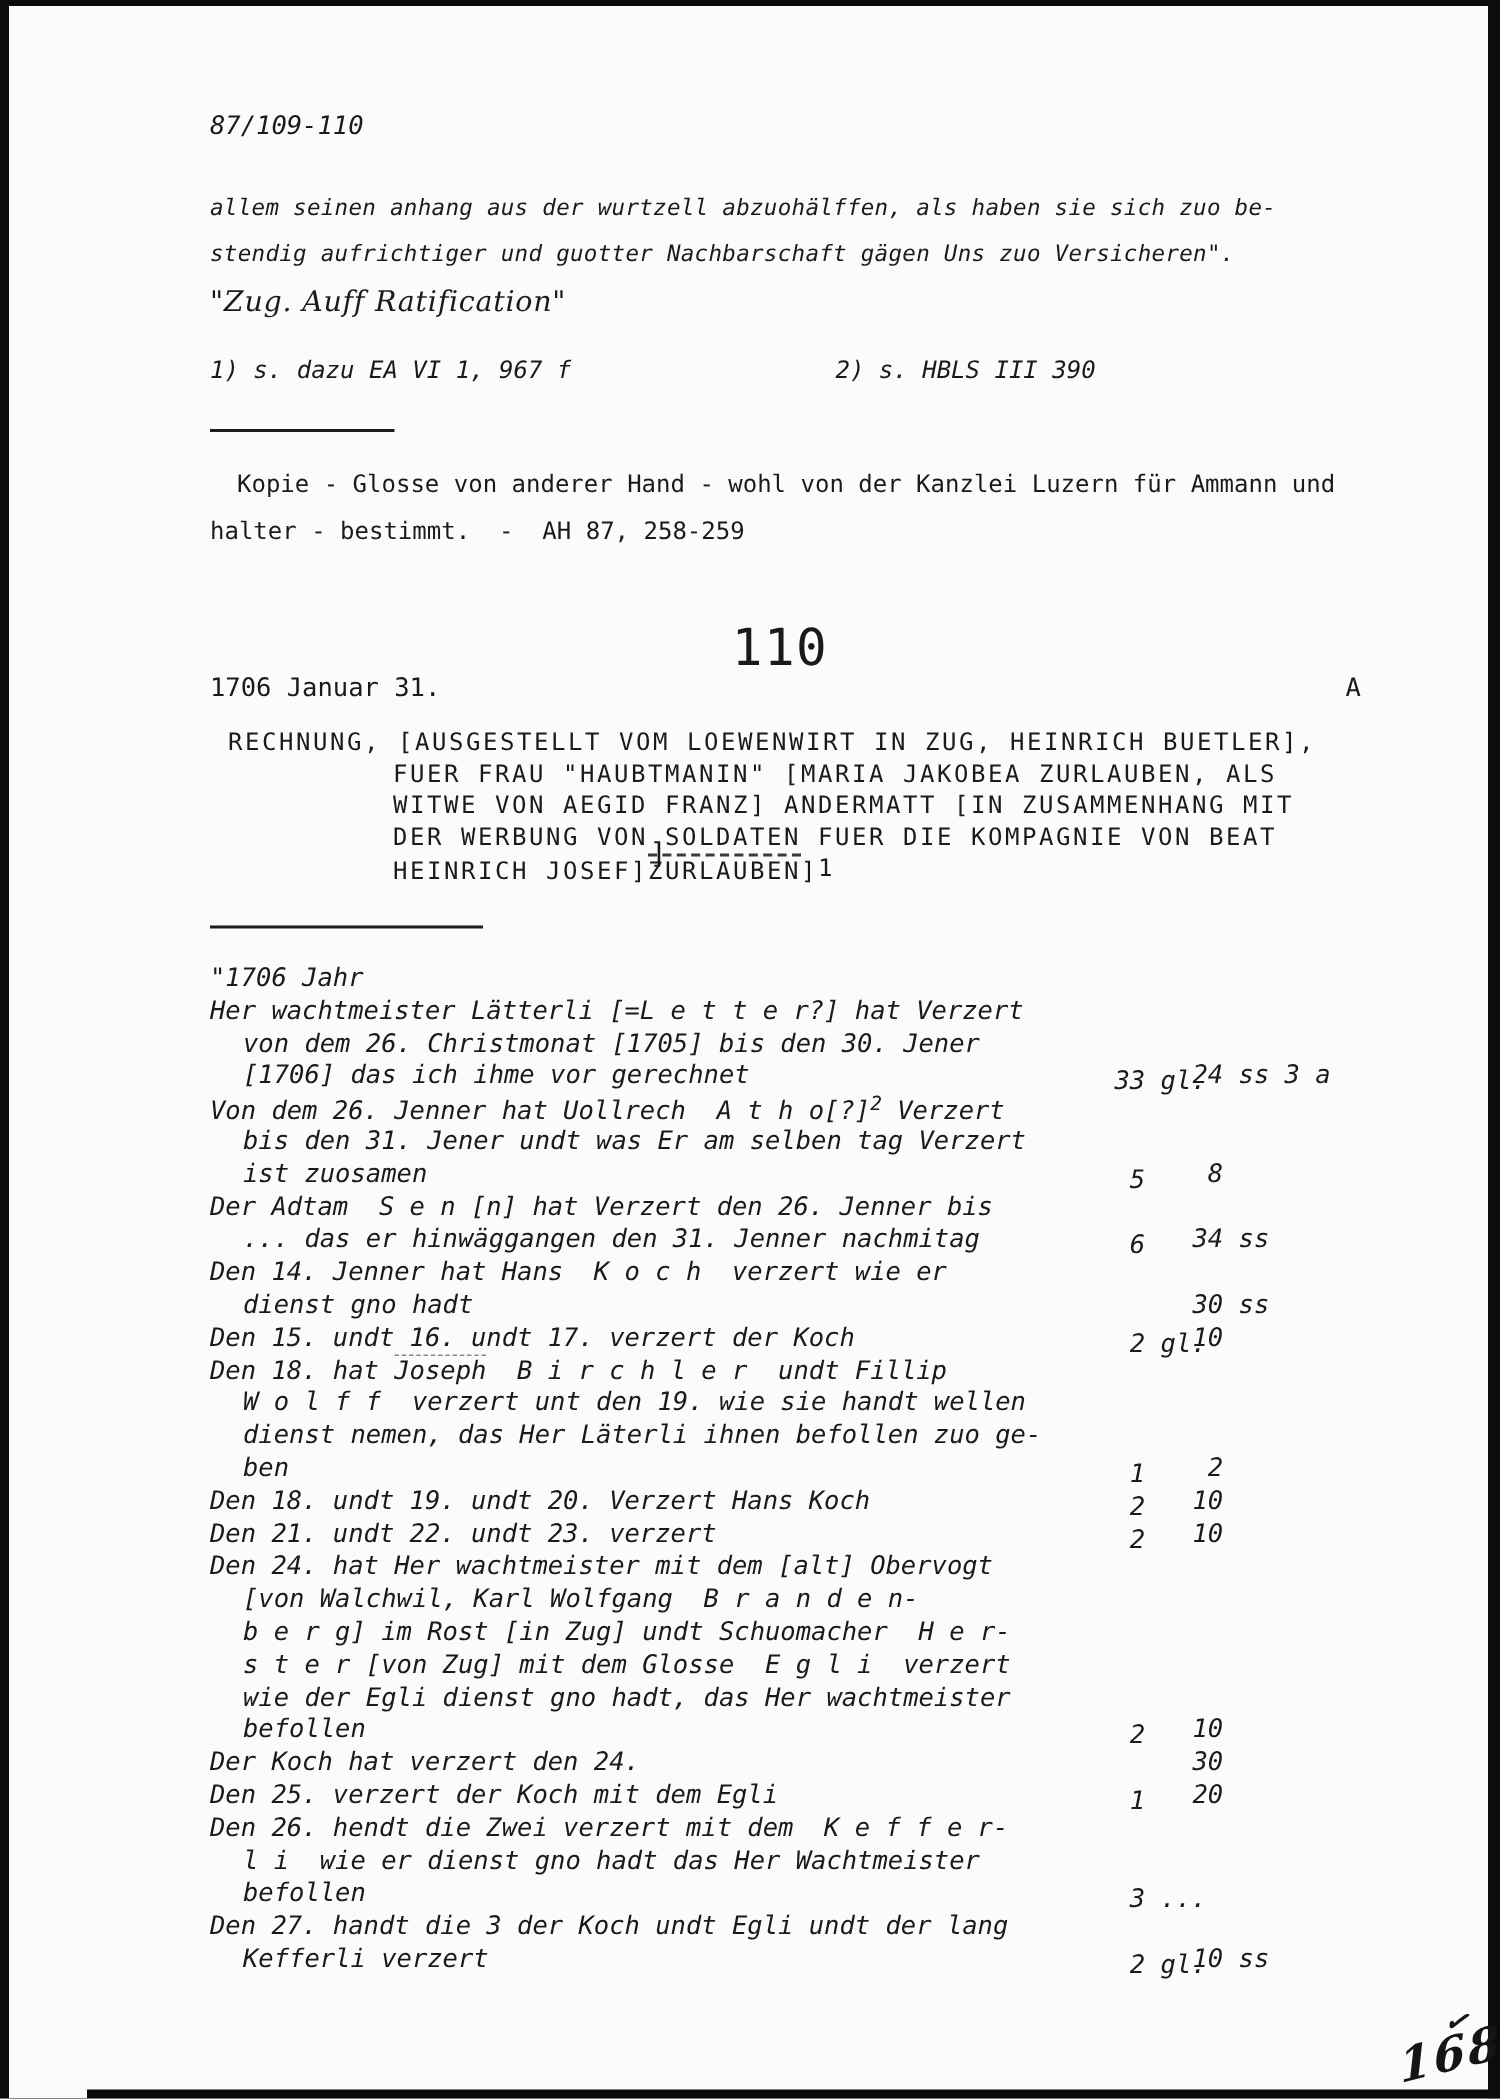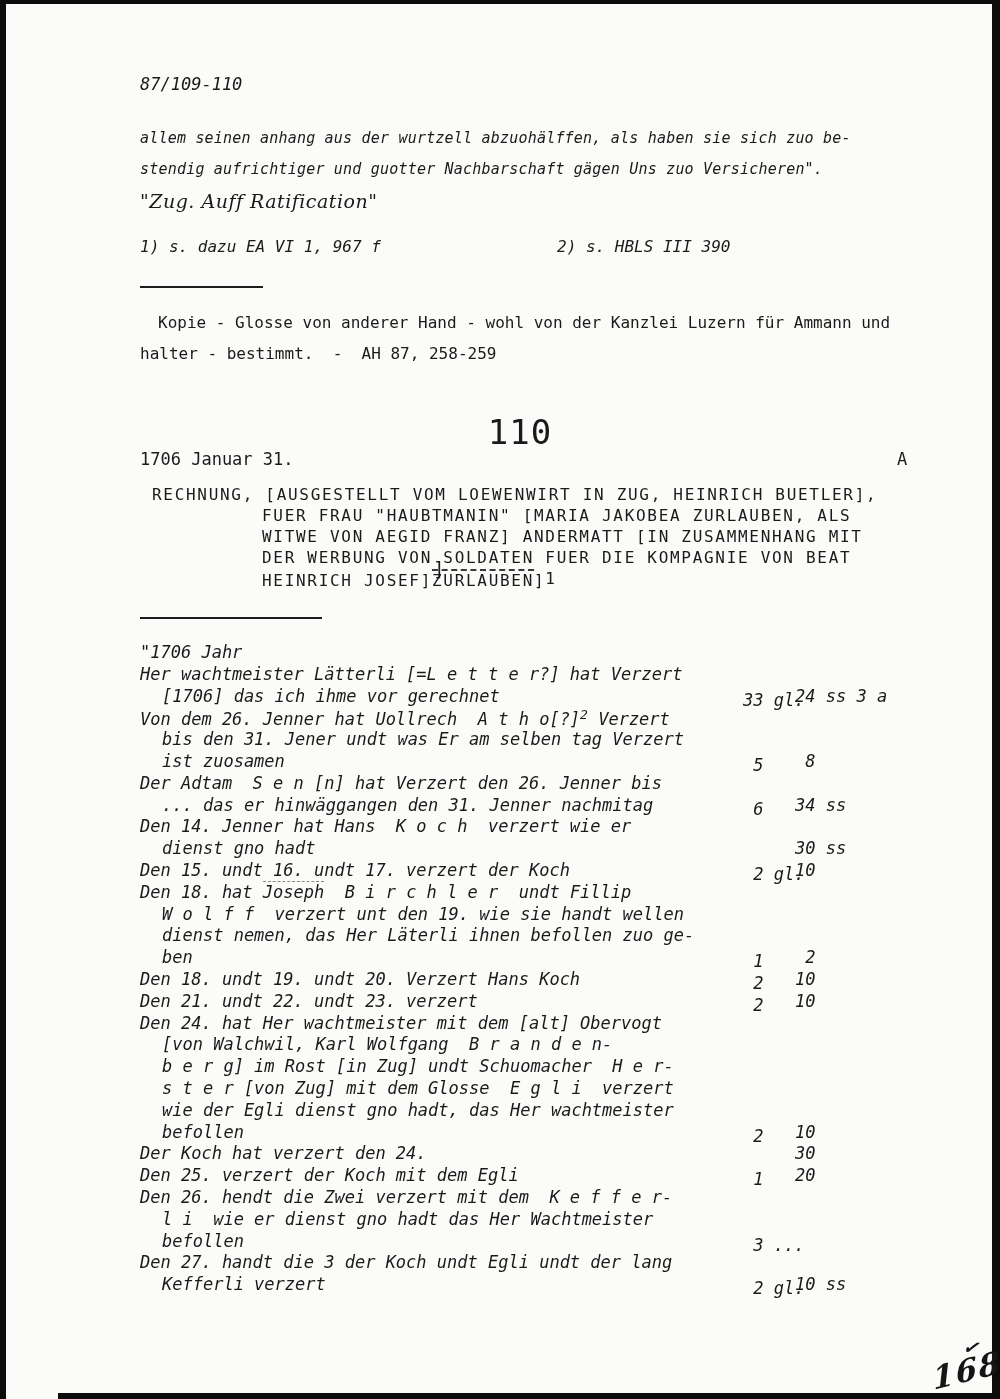--- a/index.html
+++ b/index.html
@@ -77,20 +77,21 @@
   <div class="abs regest" style="left:262px; top:526px;">WITWE VON AEGID FRANZ] ANDERMATT [IN ZUSAMMENHANG MIT</div>
   <div class="abs regest" style="left:262px; top:547px;">DER WERBUNG VON SOLDATEN FUER DIE KOMPAGNIE VON BEAT</div>
   <div class="abs regest" style="left:433px; top:559px; font-size:19px; letter-spacing:0;">]</div>
   <div class="abs regest" style="left:262px; top:568px;"><span>HEINRICH JOSEF]</span><span class="dash-over">ZURLAUBEN</span><span>]</span><span class="fnref">1</span></div>
 
   <div class="rule" style="left:140px; top:617px; width:182px;"></div>
 
   <div class="ledger">
       <div class="lrow"><span class="txt">"1706 Jahr</span></div>
       <div class="lrow"><span class="txt">Her wachtmeister Lätterli [=L e t t e r?] hat Verzert</span></div>
+      <div class="lrow indent"><span class="txt">von dem 26. Christmonat [1705] bis den 30. Jener</span></div>
       <div class="lrow indent"><span class="txt">[1706] das ich ihme vor gerechnet</span><span class="c1">33 gl.</span><span class="c2">24 ss 3 a</span></div>
       <div class="lrow"><span class="txt">Von dem 26. Jenner hat Uollrech  A t h o[?]</span><span class="supref">2</span><span class="txt"> Verzert</span></div>
       <div class="lrow indent"><span class="txt">bis den 31. Jener undt was Er am selben tag Verzert</span></div>
       <div class="lrow indent"><span class="txt">ist zuosamen</span><span class="c1"> 5</span><span class="c2"> 8</span></div>
       <div class="lrow"><span class="txt">Der Adtam  S e n [n] hat Verzert den 26. Jenner bis</span></div>
       <div class="lrow indent"><span class="txt">... das er hinwäggangen den 31. Jenner nachmitag</span><span class="c1"> 6</span><span class="c2">34 ss</span></div>
       <div class="lrow"><span class="txt">Den 14. Jenner hat Hans  K o c h  verzert wie er</span></div>
       <div class="lrow indent"><span class="txt">dienst gno hadt</span><span class="c2">30 ss</span></div>
       <div class="lrow"><span class="txt">Den 15. undt 16. undt 17. verzert der Koch</span><span class="c1"> 2 gl.</span><span class="c2">10</span></div>
       <div class="lrow"><span class="txt">Den 18. hat </span><span class="dash-faint">Joseph</span><span class="txt">  B i r c h l e r  undt Fillip</span></div>

